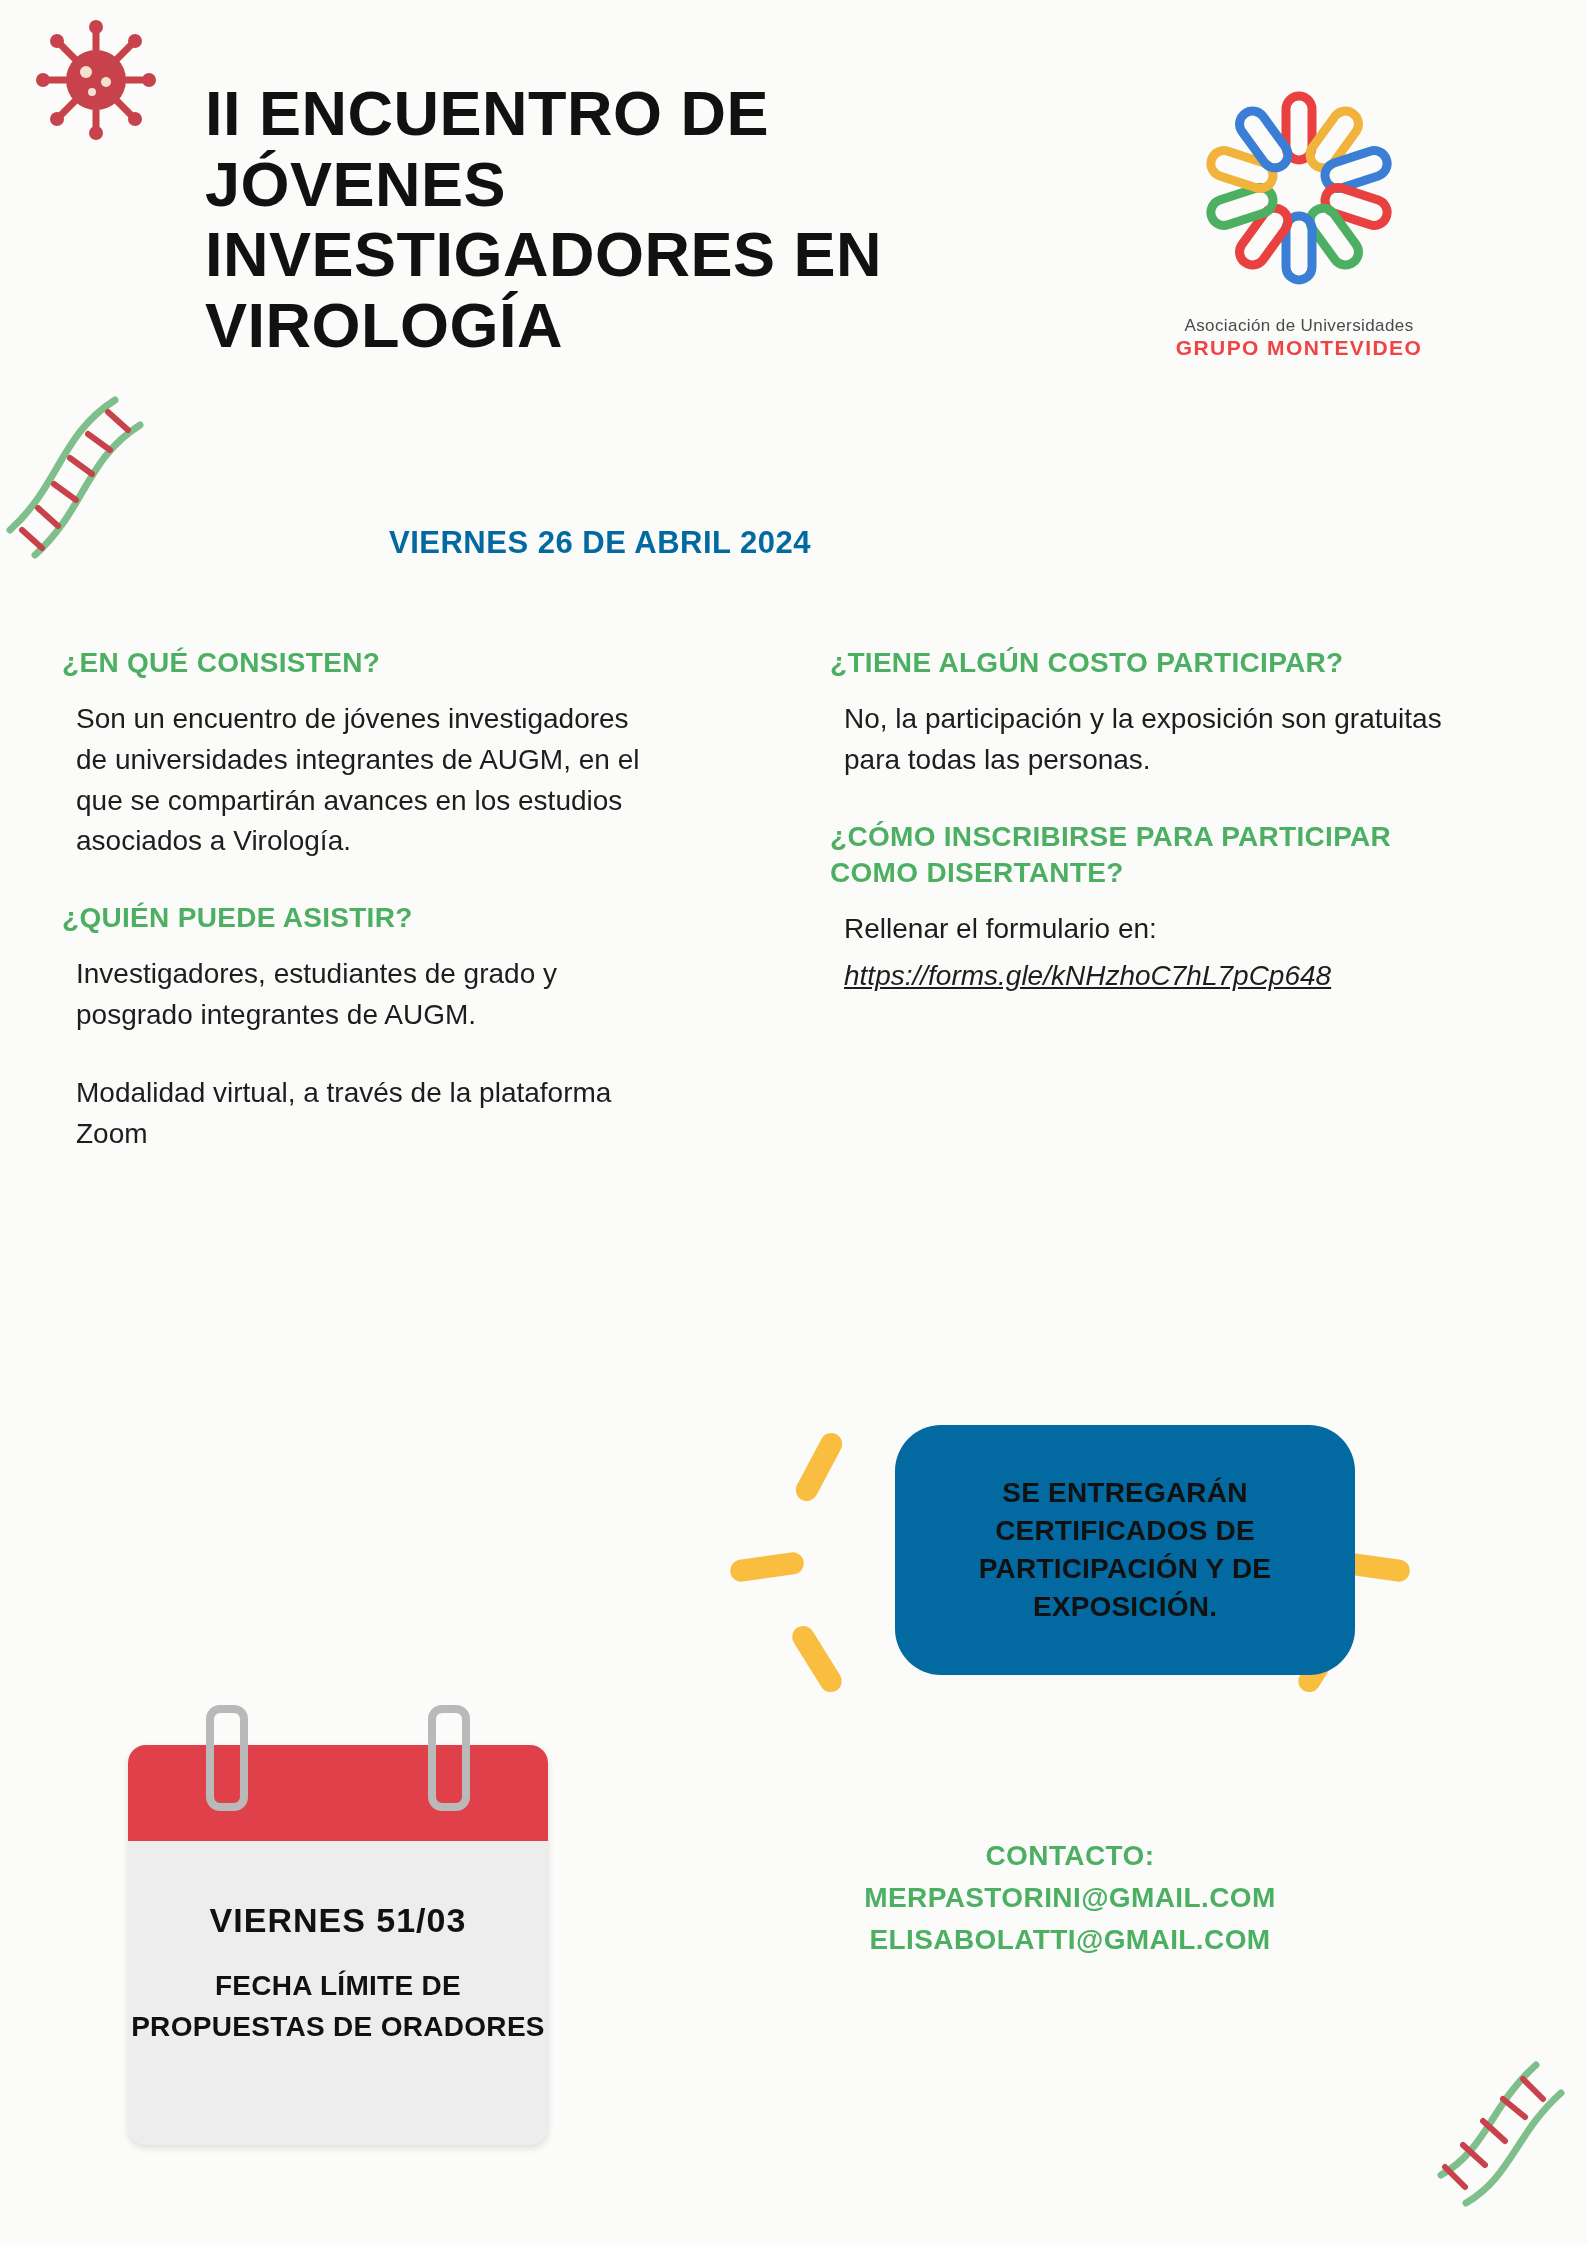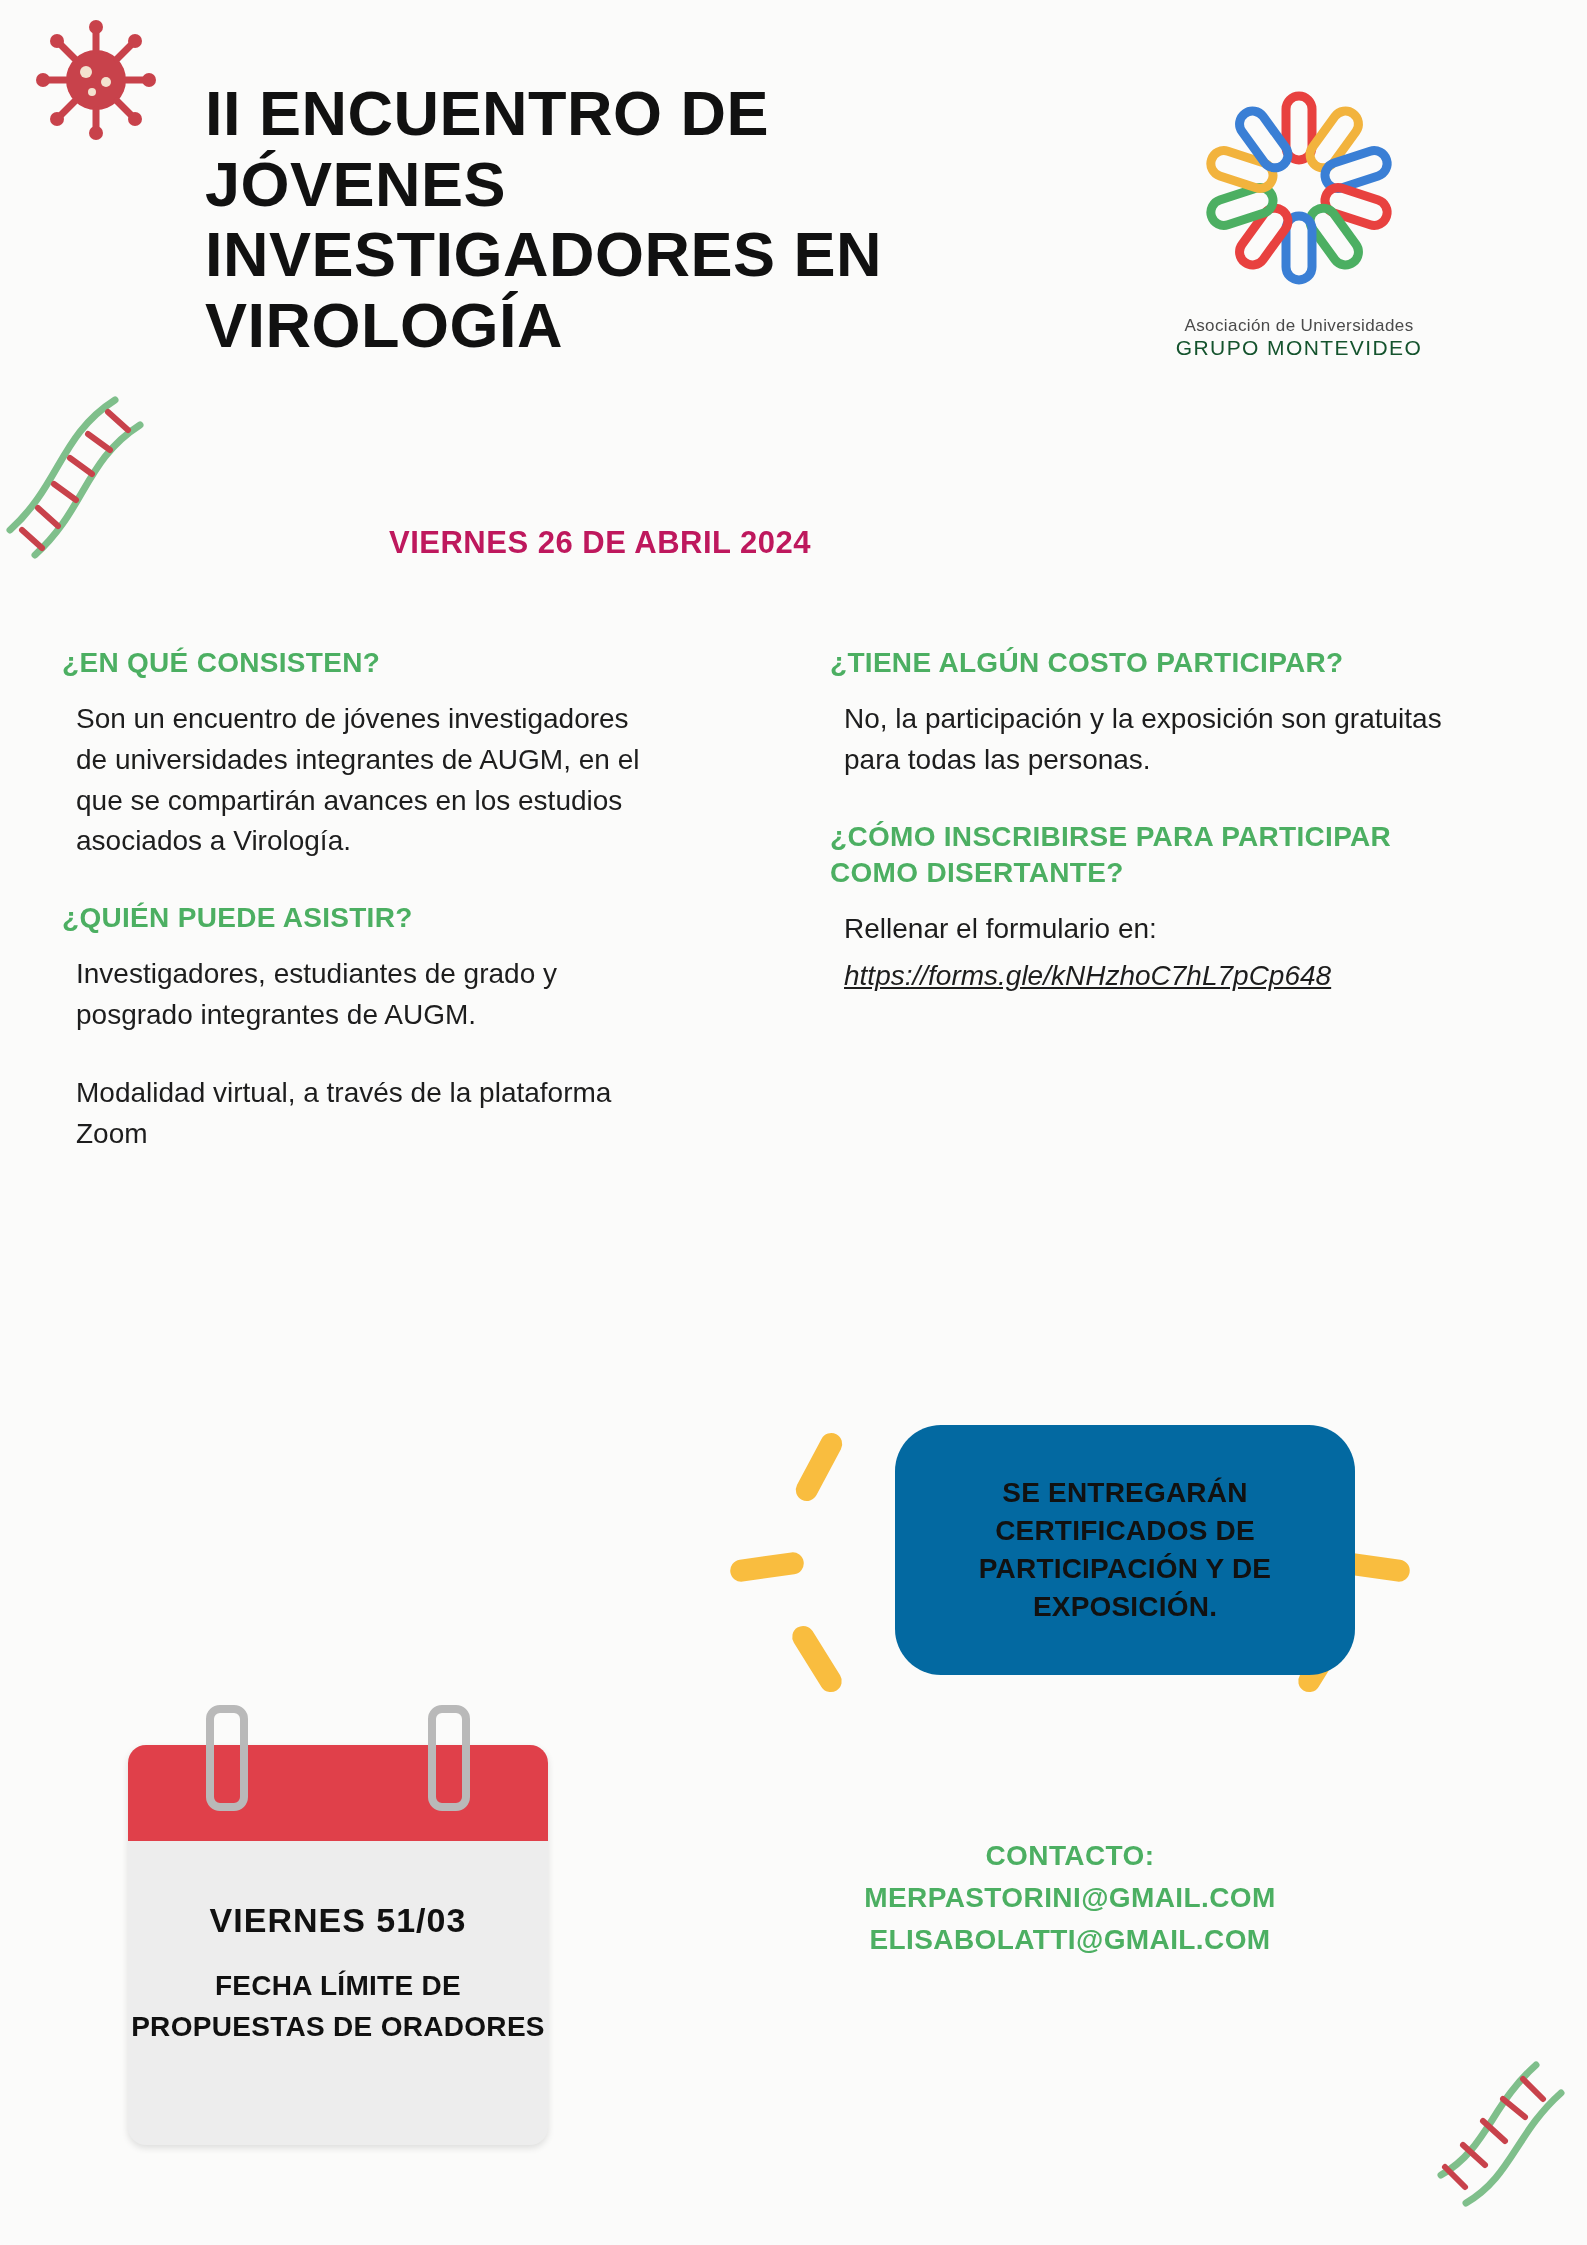--- a/index.html
+++ b/index.html
@@ -70,35 +70,35 @@
     text-align: center;
   }
   .augm-logo .logo-caption-small {
     font-size: 17px;
     color: #4a4a4a;
     letter-spacing: 0.4px;
     margin-top: 2px;
   }
   .augm-logo .logo-caption-big {
     font-size: 21px;
-    color: #14532d;
-    font-weight: 400;
+    color: #ef4444;
+    font-weight: 700;
     letter-spacing: 1.4px;
   }
 
   .event-date {
     position: absolute;
     left: 205px;
     top: 525px;
     width: 790px;
     text-align: center;
     font-size: 31px;
     font-weight: 700;
     letter-spacing: 0.5px;
-    color: #be185d;
+    color: #0369a1;
   }
 
   
   .col-left {
     position: absolute;
     left: 62px;
     top: 645px;
     width: 600px;
   }
   .col-right {

